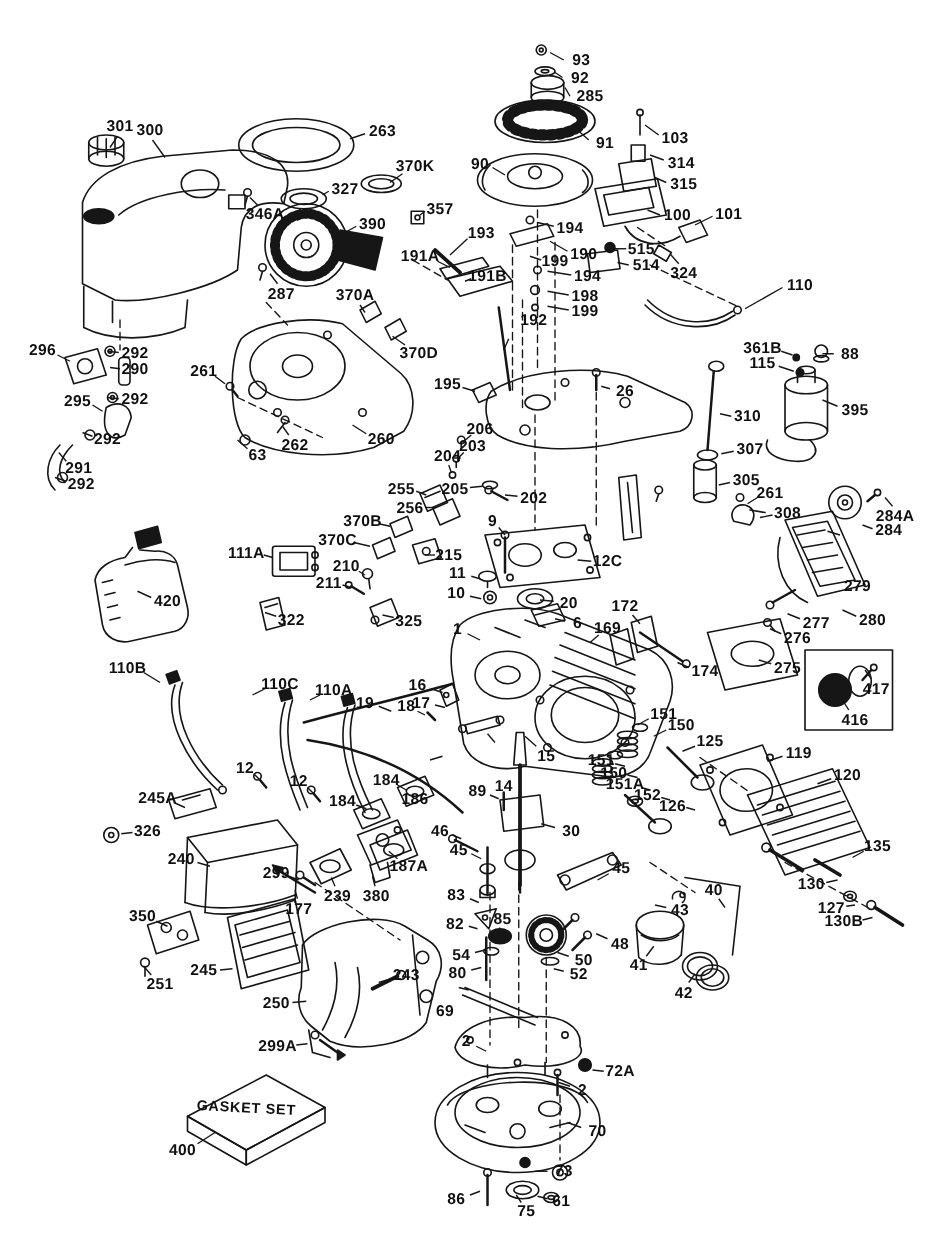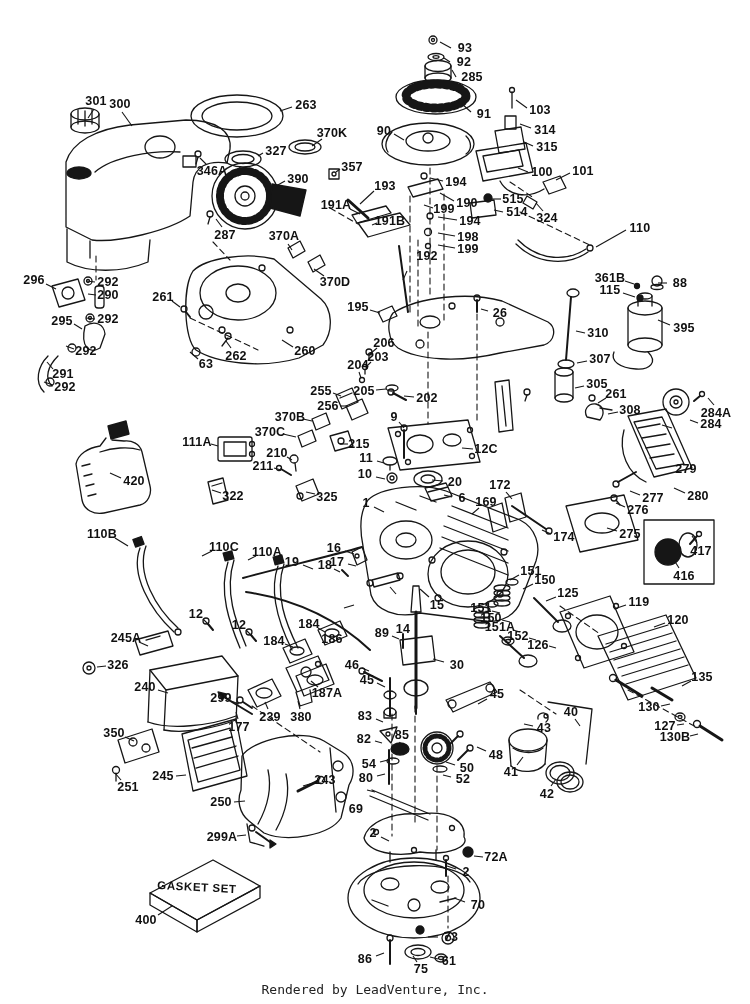--- a/index.html
+++ b/index.html
@@ -824,14 +824,13 @@
       <div class="plabel" style="left: 451px; top: 937px;">73</div>
       <div class="plabel" style="left: 365px; top: 959px;">86</div>
       <div class="plabel" style="left: 421px; top: 969px;">75</div>
       <div class="plabel" style="left: 449px; top: 961px;">61</div>
       <div class="plabel" style="left: 146px; top: 920px;">400</div>
     </div>
 
 
   <div class="gasket-label">GASKET SET</div>
 
-  <div class="credit">Rendered by LeadVenture, Inc.</div>
 </div>
 
 </body></html>

